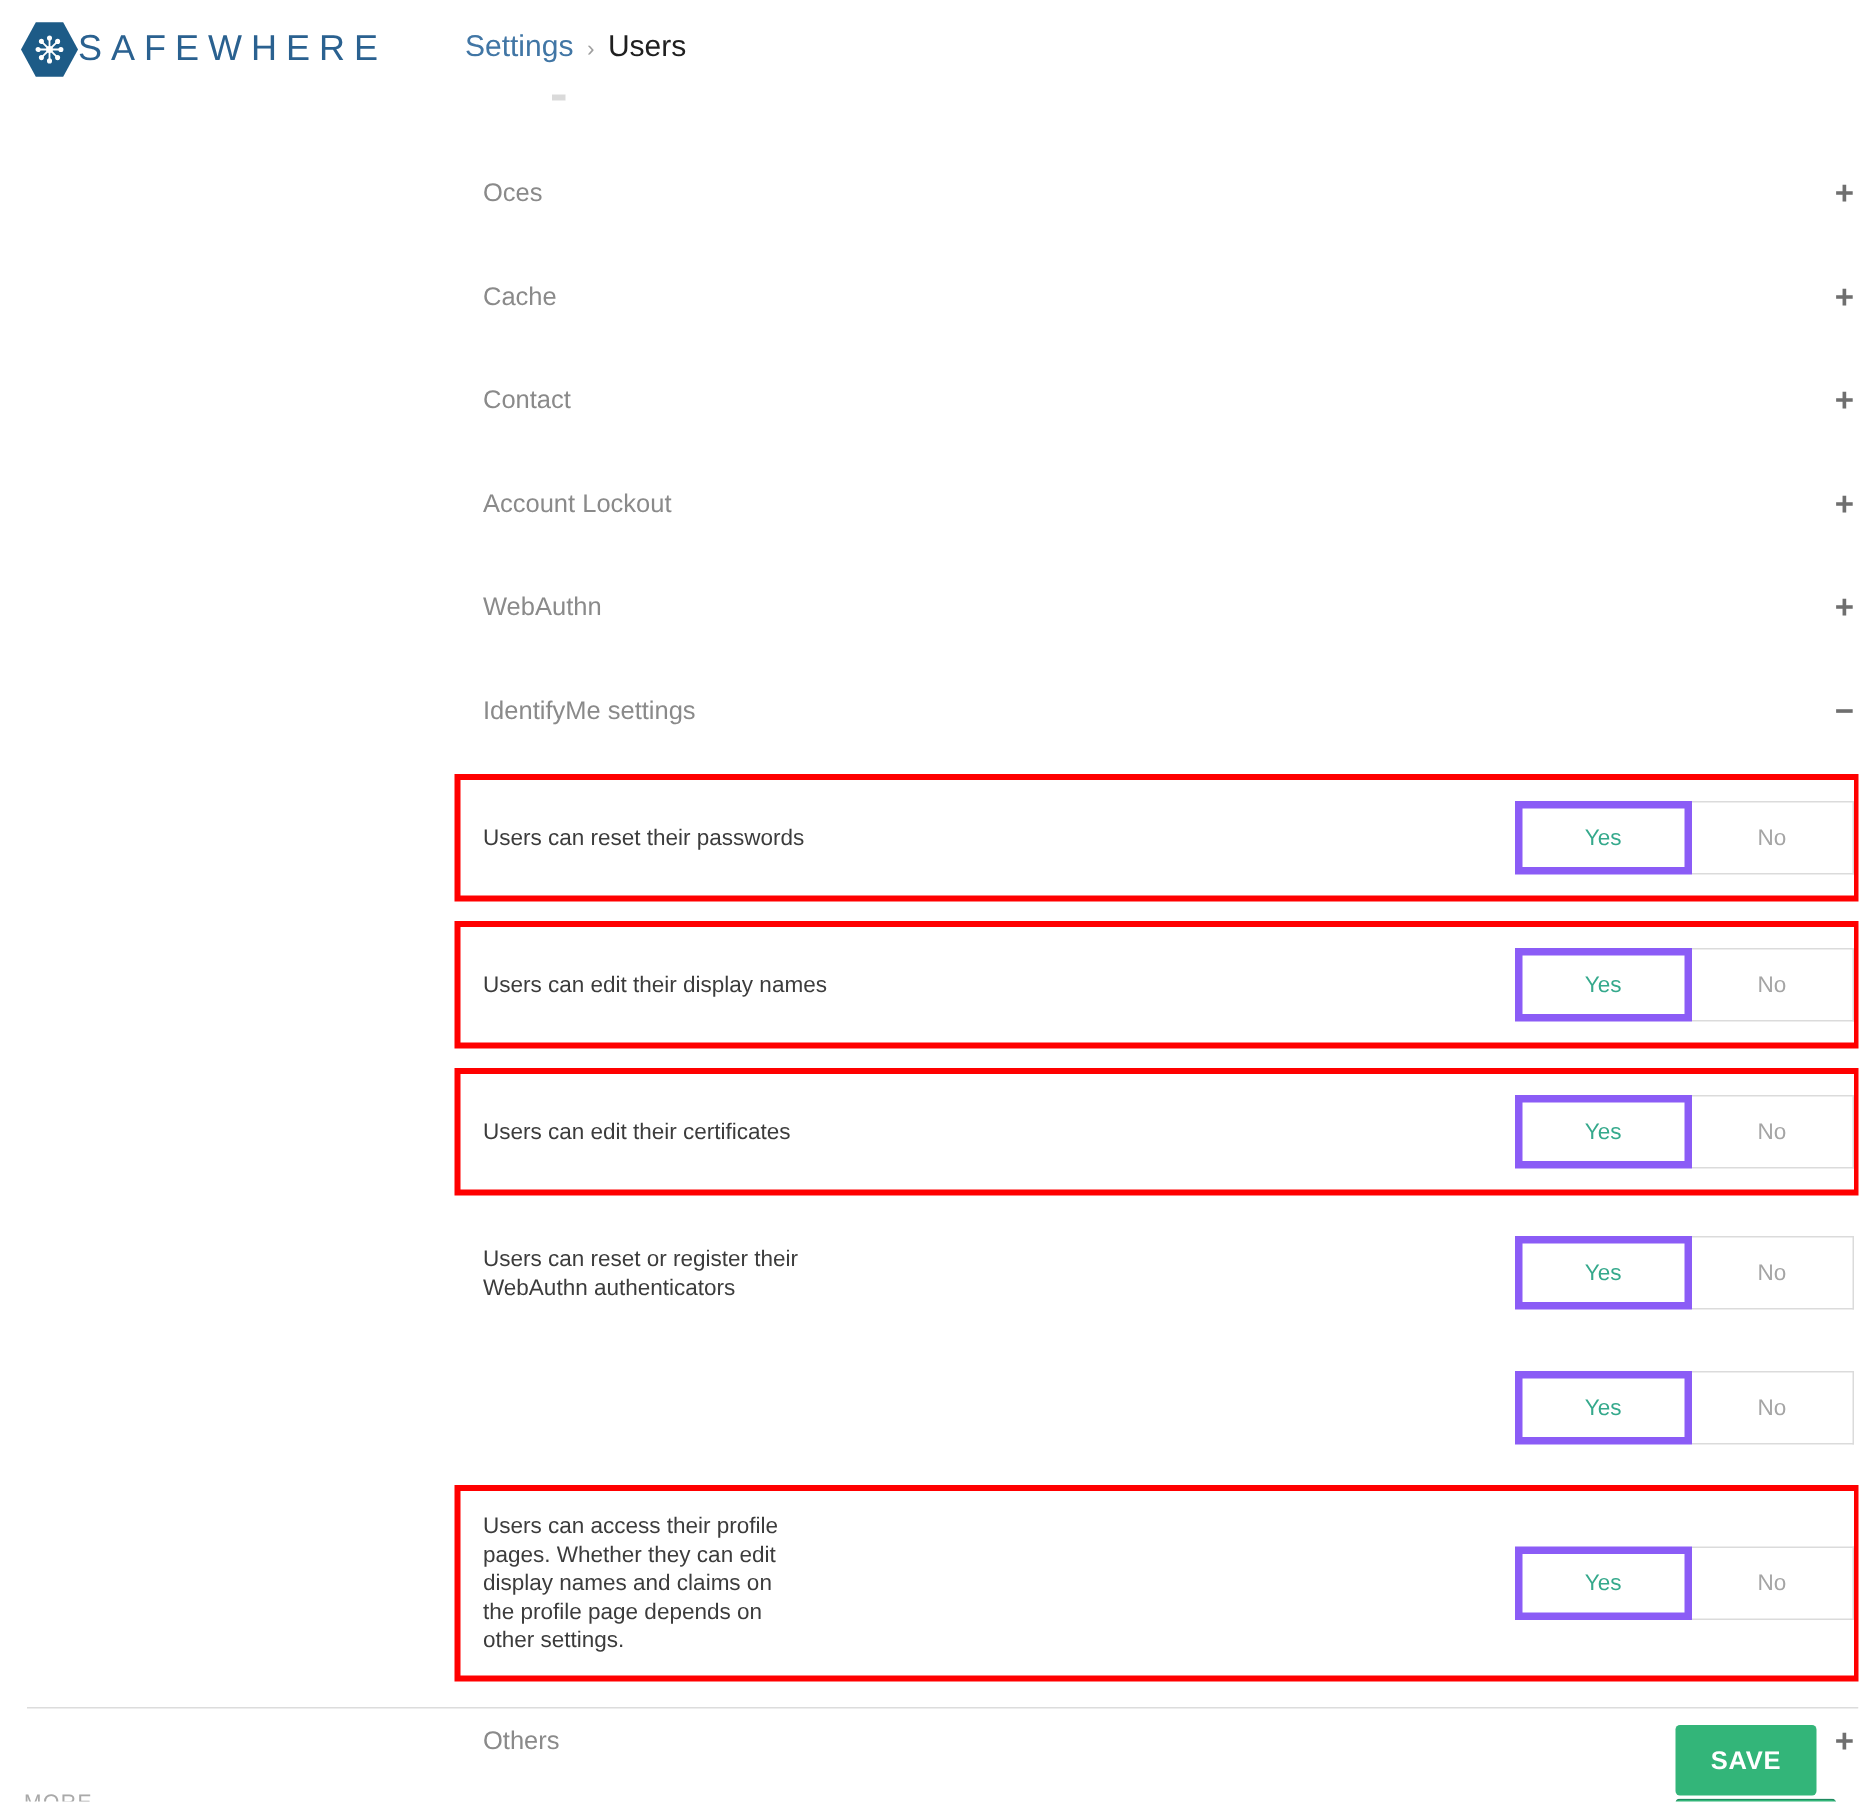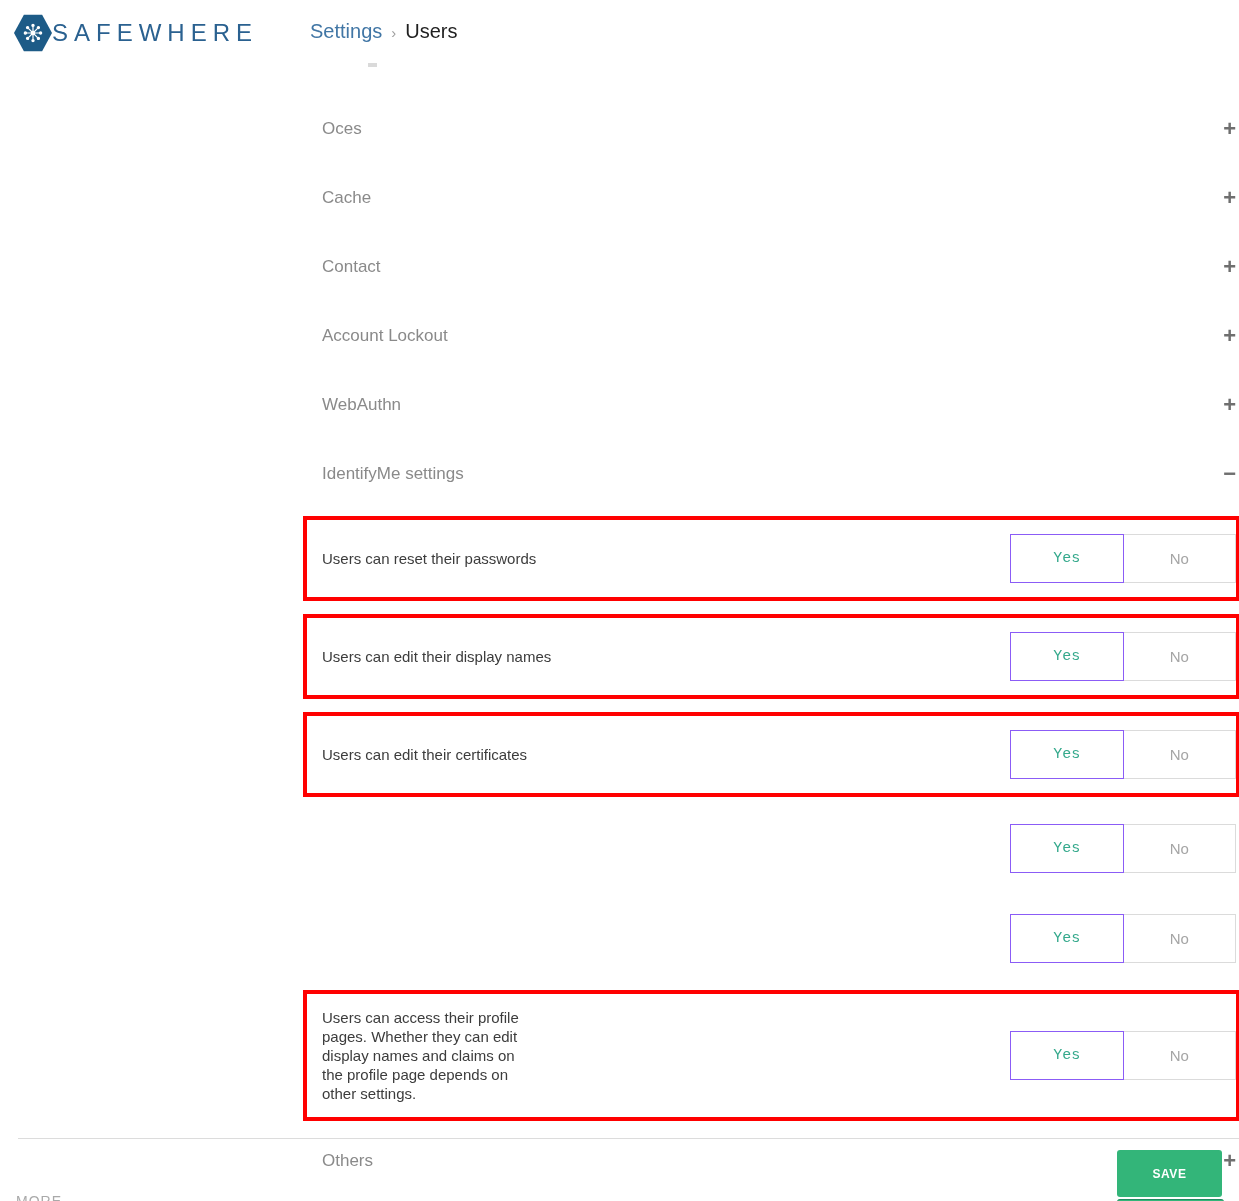--- a/index.html
+++ b/index.html
@@ -43,31 +43,31 @@
   }
   .row-label { font-size:15px; color:#3c3c3c; line-height:19px; padding-right:20px; }
   .row-label.narrow { width:245px; flex-shrink:0; }
   .spacer { flex:1; }
 
   .toggle { display:flex; height:49px; width:226px; flex-shrink:0; }
   .tbtn {
     flex:1; display:flex; align-items:center; justify-content:center;
     font-size:15px; background:#ffffff; cursor:pointer;
   }
-  .tbtn.yes { border:1px solid #8b5cf6; color:#35a98c;font-family:Liberation Mono, monospace; }
+  .tbtn.yes { border:5px solid #8b5cf6; color:#35a98c; }
   .tbtn.no  { border:1px solid #dbdbdb; border-left:none; color:#a5a5a5; }
 
   
   .divider { position:absolute; left:18px; right:0; top:1138px; height:1px; background:#dcdcdc; }
   .help-link { position:absolute; left:18px; top:1166px; font-size:15px; color:#8a8a8a; cursor:pointer;margin-top:41px; }
   .partial-link { position:absolute; left:16px; top:1193px; font-size:14px; color:#a9a9a9; letter-spacing:1px; cursor:pointer; }
   .save-btn {
-    position:absolute; left:1117px; top:1150px; width:105px; height:47px;
+    position:absolute; left:1117px; top:1150px; width:94px; height:47px;
     background:#33b579; color:#ffffff; border:none; border-radius:3px;
-    font-family:"Liberation Sans", sans-serif; font-size:12px; font-weight:700; letter-spacing:.5px; cursor:pointer;
+    font-family:"Liberation Sans", sans-serif; font-size:17px; font-weight:700; letter-spacing:.5px; cursor:pointer;
   }
   .save-btn-partial {
     position:absolute; left:1117px; top:1199px; width:107px; height:10px;
     background:#33b579; border-top:1px solid #1f8a5f; border-radius:3px 3px 0 0; cursor:pointer;
   }
 </style>
 </head>
 <body>
 
 <div class="logo">
@@ -157,20 +157,21 @@
 
     <div class="row highlight">
       <span class="row-label">Users can edit their certificates</span>
       <div class="toggle">
         <div class="tbtn yes">Yes</div>
         <div class="tbtn no">No</div>
       </div>
     </div>
 
     <div class="row">
+      <span class="row-label narrow">Users can reset or register their WebAuthn authenticators</span>
       <span class="spacer"></span>
       <div class="toggle">
         <div class="tbtn yes">Yes</div>
         <div class="tbtn no">No</div>
       </div>
     </div>
 
     <div class="row">
       <span class="spacer"></span>
       <div class="toggle">

